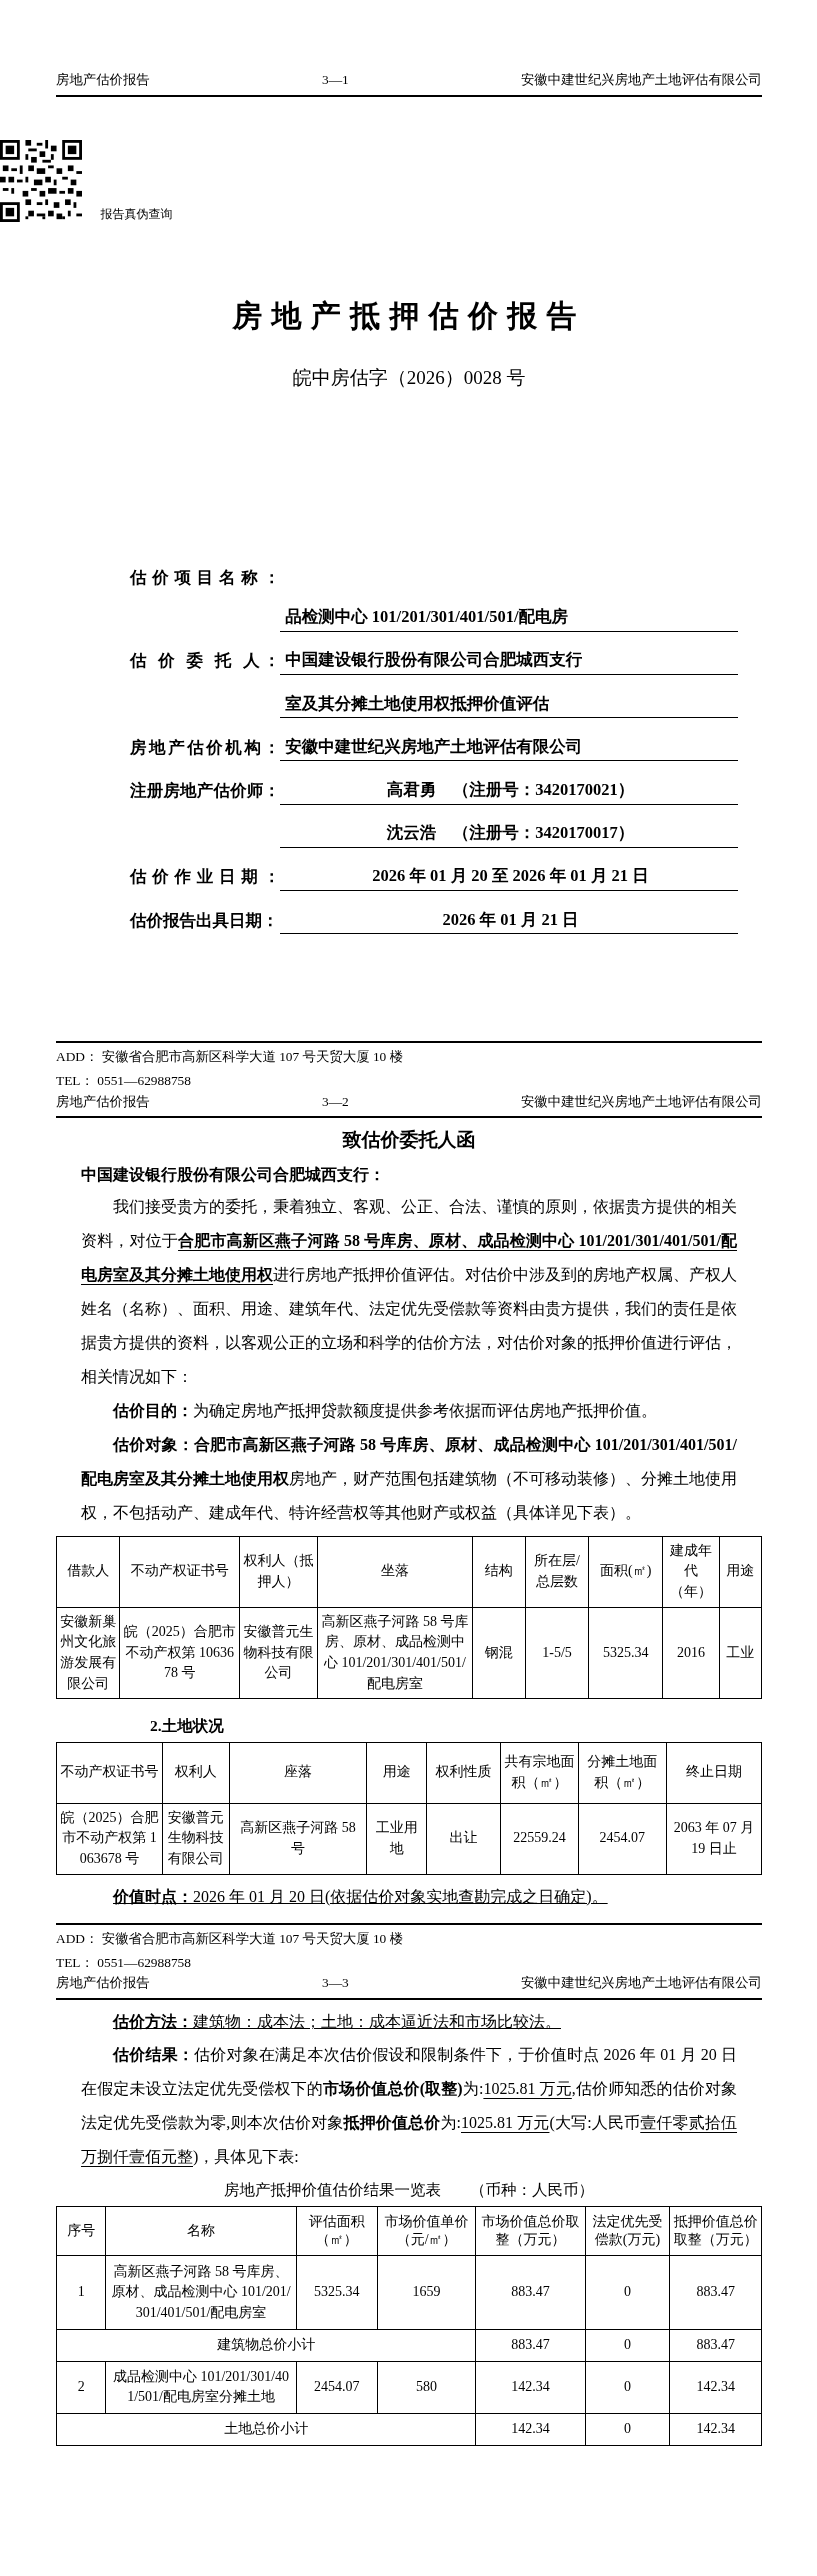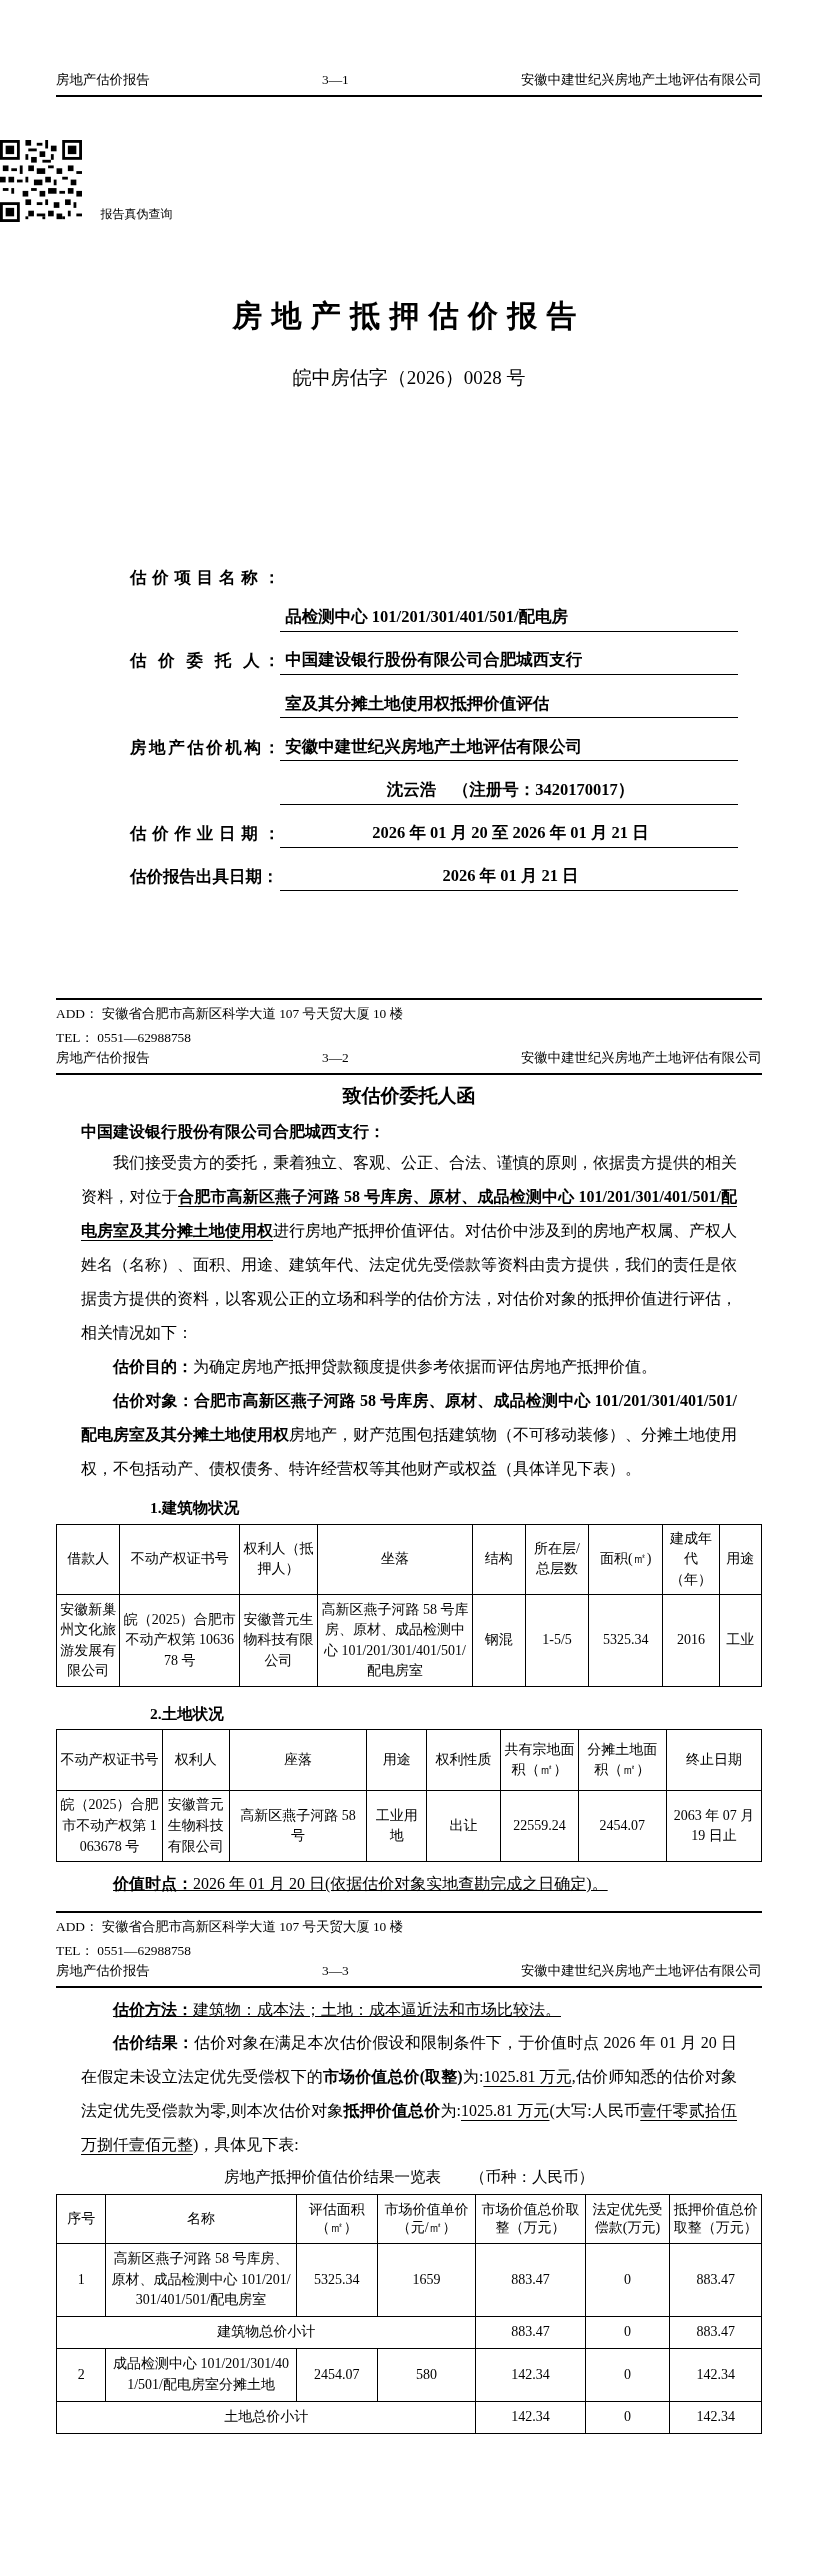--- a/index.html
+++ b/index.html
@@ -179,20 +179,24 @@
     </div>
     <div class="field-row">
       <span class="field-label"></span>
       <span class="field-value">室及其分摊土地使用权抵押价值评估</span>
     </div>
     <div class="field-row">
       <span class="field-label">房地产估价机构：</span>
       <span class="field-value">安徽中建世纪兴房地产土地评估有限公司</span>
     </div>
     <div class="field-row">
+      <span class="field-label">注册房地产估价师：</span>
+      <span class="field-value center">高君勇　（注册号：3420170021）</span>
+    </div>
+    <div class="field-row">
       <span class="field-label"></span>
       <span class="field-value center">沈云浩　（注册号：3420170017）</span>
     </div>
     <div class="field-row">
       <span class="field-label">估价作业日期：</span>
       <span class="field-value center">2026 年 01 月 20 至 2026 年 01 月 21 日</span>
     </div>
     <div class="field-row">
       <span class="field-label nojust">估价报告出具日期：</span>
       <span class="field-value center">2026 年 01 月 21 日</span>
@@ -210,23 +214,22 @@
     <span>安徽中建世纪兴房地产土地评估有限公司</span>
   </div>
 
   <div class="letter-title">致估价委托人函</div>
   <div class="salutation">中国建设银行股份有限公司合肥城西支行：</div>
 
   <p class="para first"><span>我们接受贵方的委托，秉着独立、客观、公正、合法、谨慎的原则，依据贵方提供的相关资料，对位于</span><span class="seg-bold-underline">合肥市高新区燕子河路 58 号库房、原材、成品检测中心 101/201/301/401/501/配电房室及其分摊土地使用权</span><span>进行房地产抵押价值评估。对估价中涉及到的房地产权属、产权人姓名（名称）、面积、用途、建筑年代、法定优先受偿款等资料由贵方提供，我们的责任是依据贵方提供的资料，以客观公正的立场和科学的估价方法，对估价对象的抵押价值进行评估，相关情况如下：</span></p>
 
   <p class="para"><span class="seg-bold">估价目的：</span><span>为确定房地产抵押贷款额度提供参考依据而评估房地产抵押价值。</span></p>
 
-  <p class="para"><span class="seg-bold">估价对象：</span><span class="seg-bold">合肥市高新区燕子河路 58 号库房、原材、成品检测中心 101/201/301/401/501/配电房室及其分摊土地使用权</span><span>房地产，财产范围包括建筑物（不可移动装修）、分摊土地使用权，不包括动产、债权债务、特许经营权等其他财产或权益（具体详见下表）。</span></p>
-
-  <div class="tbl-caption">1.建筑物状况</div>
+  <p class="para"><span class="seg-bold">估价对象：</span><span class="seg-bold">合肥市高新区燕子河路 58 号库房、原材、成品检测中心 101/201/301/401/501/配电房室及其分摊土地使用权</span><span>房地产，财产范围包括建筑物（不可移动装修）、分摊土地使用权，不包括动产、建成年代、特许经营权等其他财产或权益（具体详见下表）。</span></p>
+
   <table class="data tbl-building">
     <colgroup>
       <col style="width:9%">
         <col style="width:17%">
         <col style="width:11%">
         <col style="width:22%">
       <col style="width:7.5%">
         <col style="width:9%">
         <col style="width:10.5%">
         <col style="width:8%">

